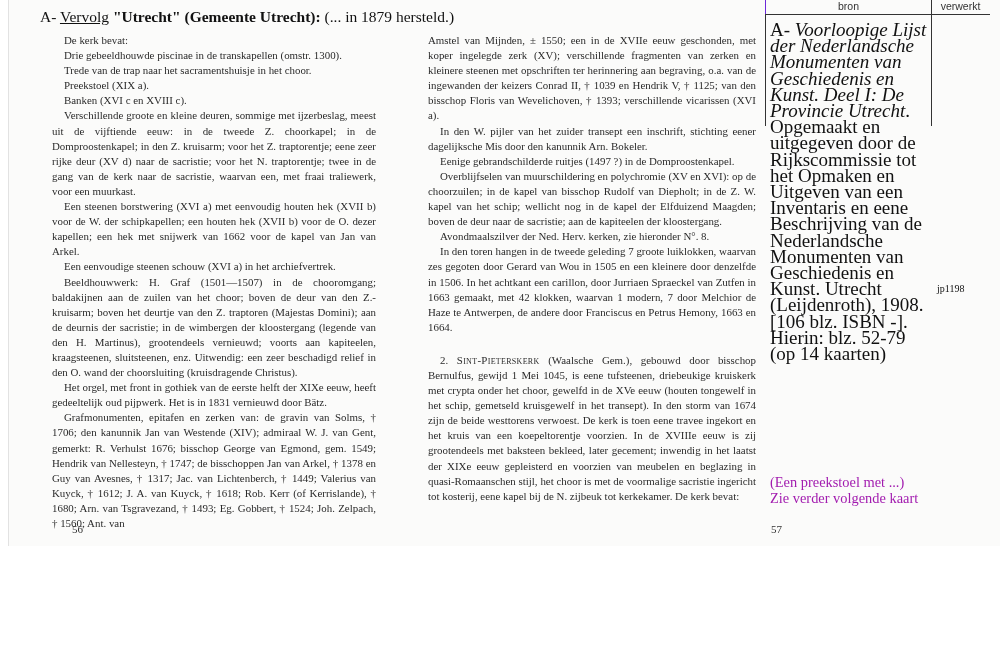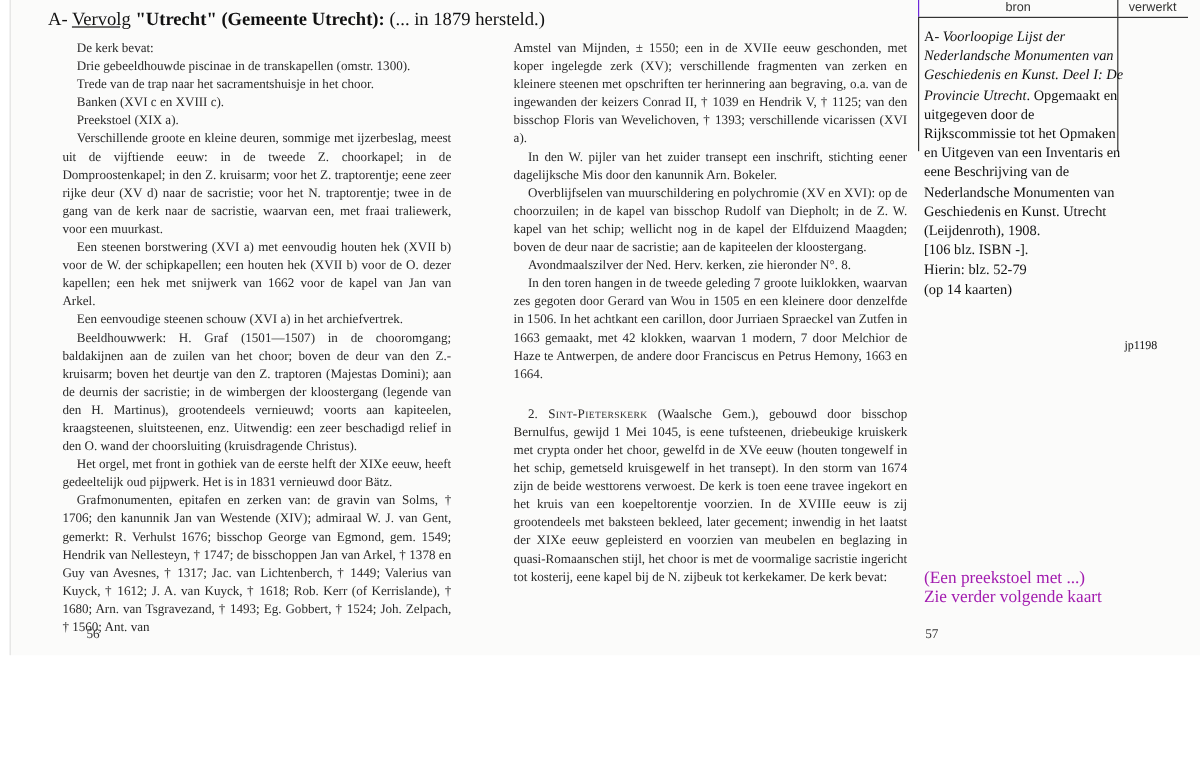--- a/index.html
+++ b/index.html
@@ -21,52 +21,53 @@
   .pnum-left { left:72px; top:523px; }
   .pnum-right { left:739px; top:523px;padding-left:32px; }
   
   .card-head { position:absolute; left:765px; top:0; width:225px; height:14px; border-bottom:1px solid #333;
                font-family:"Liberation Sans", "DejaVu Sans", sans-serif; font-size:10.5px; color:#333; }
   .card-head .c1 { position:absolute; left:0; top:0; width:165px; height:14px; border-left:1px solid #6d28d9;
                    border-right:1px solid #333; text-align:center; line-height:13px; }
   .card-head .c2 { position:absolute; left:166px; top:0; width:59px; text-align:center; line-height:13px; }
   .card-vline-l { position:absolute; left:765px; top:14px; width:1px; height:112px; background:#333; }
   .card-vline-r { position:absolute; left:931px; top:14px; width:1px; height:112px; background:#333; }
-  .card-body { position:absolute; left:770px; top:22px; width:170px; font-size:12px; line-height:16.2px; color:#111; }
+  .card-body { position:absolute; left:770px; top:22px; width:170px; font-size:19px; line-height:16.2px; color:#111; }
   .card-body .it { font-style:italic; }
   .card-code { position:absolute; left:937px; top:283px; font-size:10px; color:#111; }
   .card-note { position:absolute; left:770px; top:474px; font-size:14.4px; line-height:16.2px; color:#a21caf; }
 </style>
 </head>
 <body>
 
 <div class="scan"></div>
 
 <div class="heading">
   <span>A- </span><u>Vervolg</u><b> "Utrecht" (Gemeente Utrecht):</b><span> (... in 1879 hersteld.)</span>
 </div>
 
 <div class="col col-left">
   <p>De kerk bevat:</p>
   <p>Drie gebeeldhouwde piscinae in de transkapellen (omstr. 1300).</p>
   <p>Trede van de trap naar het sacramentshuisje in het choor.</p>
+  <p>Preekstoel (XIX a).</p>
   <p>Banken (XVI c en XVIII c).</p>
-  <p>Preekstoel (XIX a).</p>
   <p>Verschillende groote en kleine deuren, sommige met ijzerbeslag, meest uit de vijftiende eeuw: in de tweede Z. choorkapel; in de Domproostenkapel; in den Z. kruisarm; voor het Z. traptorentje; eene zeer rijke deur (XV d) naar de sacristie; voor het N. traptorentje; twee in de gang van de kerk naar de sacristie, waarvan een, met fraai traliewerk, voor een muurkast.</p>
   <p>Een steenen borstwering (XVI a) met eenvoudig houten hek (XVII b) voor de W. der schipkapellen; een houten hek (XVII b) voor de O. dezer kapellen; een hek met snijwerk van 1662 voor de kapel van Jan van Arkel.</p>
   <p>Een eenvoudige steenen schouw (XVI a) in het archiefvertrek.</p>
   <p>Beeldhouwwerk: H. Graf (1501—1507) in de chooromgang; baldakijnen aan de zuilen van het choor; boven de deur van den Z.-kruisarm; boven het deurtje van den Z. traptoren (Majestas Domini); aan de deurnis der sacristie; in de wimbergen der kloostergang (legende van den H. Martinus), grootendeels vernieuwd; voorts aan kapiteelen, kraagsteenen, sluitsteenen, enz. Uitwendig: een zeer beschadigd relief in den O. wand der choorsluiting (kruisdragende Christus).</p>
   <p>Het orgel, met front in gothiek van de eerste helft der XIXe eeuw, heeft gedeeltelijk oud pijpwerk. Het is in 1831 vernieuwd door Bätz.</p>
   <p>Grafmonumenten, epitafen en zerken van: de gravin van Solms, † 1706; den kanunnik Jan van Westende (XIV); admiraal W. J. van Gent, gemerkt: R. Verhulst 1676; bisschop George van Egmond, gem. 1549; Hendrik van Nellesteyn, † 1747; de bisschoppen Jan van Arkel, † 1378 en Guy van Avesnes, † 1317; Jac. van Lichtenberch, † 1449; Valerius van Kuyck, † 1612; J. A. van Kuyck, † 1618; Rob. Kerr (of Kerrislande), † 1680; Arn. van Tsgravezand, † 1493; Eg. Gobbert, † 1524; Joh. Zelpach, † 1560; Ant. van</p>
 </div>
 <div class="pnum pnum-left">56</div>
 
 <div class="col col-right">
   <p class="noind">Amstel van Mijnden, ± 1550; een in de XVIIe eeuw geschonden, met koper ingelegde zerk (XV); verschillende fragmenten van zerken en kleinere steenen met opschriften ter herinnering aan begraving, o.a. van de ingewanden der keizers Conrad II, † 1039 en Hendrik V, † 1125; van den bisschop Floris van Wevelichoven, † 1393; verschillende vicarissen (XVI a).</p>
   <p>In den W. pijler van het zuider transept een inschrift, stichting eener dagelijksche Mis door den kanunnik Arn. Bokeler.</p>
+  <p>Eenige gebrandschilderde ruitjes (1497 ?) in de Domproostenkapel.</p>
   <p>Overblijfselen van muurschildering en polychromie (XV en XVI): op de choorzuilen; in de kapel van bisschop Rudolf van Diepholt; in de Z. W. kapel van het schip; wellicht nog in de kapel der Elfduizend Maagden; boven de deur naar de sacristie; aan de kapiteelen der kloostergang.</p>
   <p>Avondmaalszilver der Ned. Herv. kerken, zie hieronder N°. 8.</p>
   <p>In den toren hangen in de tweede geleding 7 groote luiklokken, waarvan zes gegoten door Gerard van Wou in 1505 en een kleinere door denzelfde in 1506. In het achtkant een carillon, door Jurriaen Spraeckel van Zutfen in 1663 gemaakt, met 42 klokken, waarvan 1 modern, 7 door Melchior de Haze te Antwerpen, de andere door Franciscus en Petrus Hemony, 1663 en 1664.</p>
   <p class="gap"><span>2. </span><span class="sc">Sint-Pieterskerk</span><span> (Waalsche Gem.), gebouwd door bisschop Bernulfus, gewijd 1 Mei 1045, is eene tufsteenen, driebeukige kruiskerk met crypta onder het choor, gewelfd in de XVe eeuw (houten tongewelf in het schip, gemetseld kruisgewelf in het transept). In den storm van 1674 zijn de beide westtorens verwoest. De kerk is toen eene travee ingekort en het kruis van een koepeltorentje voorzien. In de XVIIIe eeuw is zij grootendeels met baksteen bekleed, later gecement; inwendig in het laatst der XIXe eeuw gepleisterd en voorzien van meubelen en beglazing in quasi-Romaanschen stijl, het choor is met de voormalige sacristie ingericht tot kosterij, eene kapel bij de N. zijbeuk tot kerkekamer. De kerk bevat:</span></p>
 </div>
 <div class="pnum pnum-right">57</div>
 
 <div class="card-head">
   <div class="c1">bron</div>
   <div class="c2">verwerkt</div>

